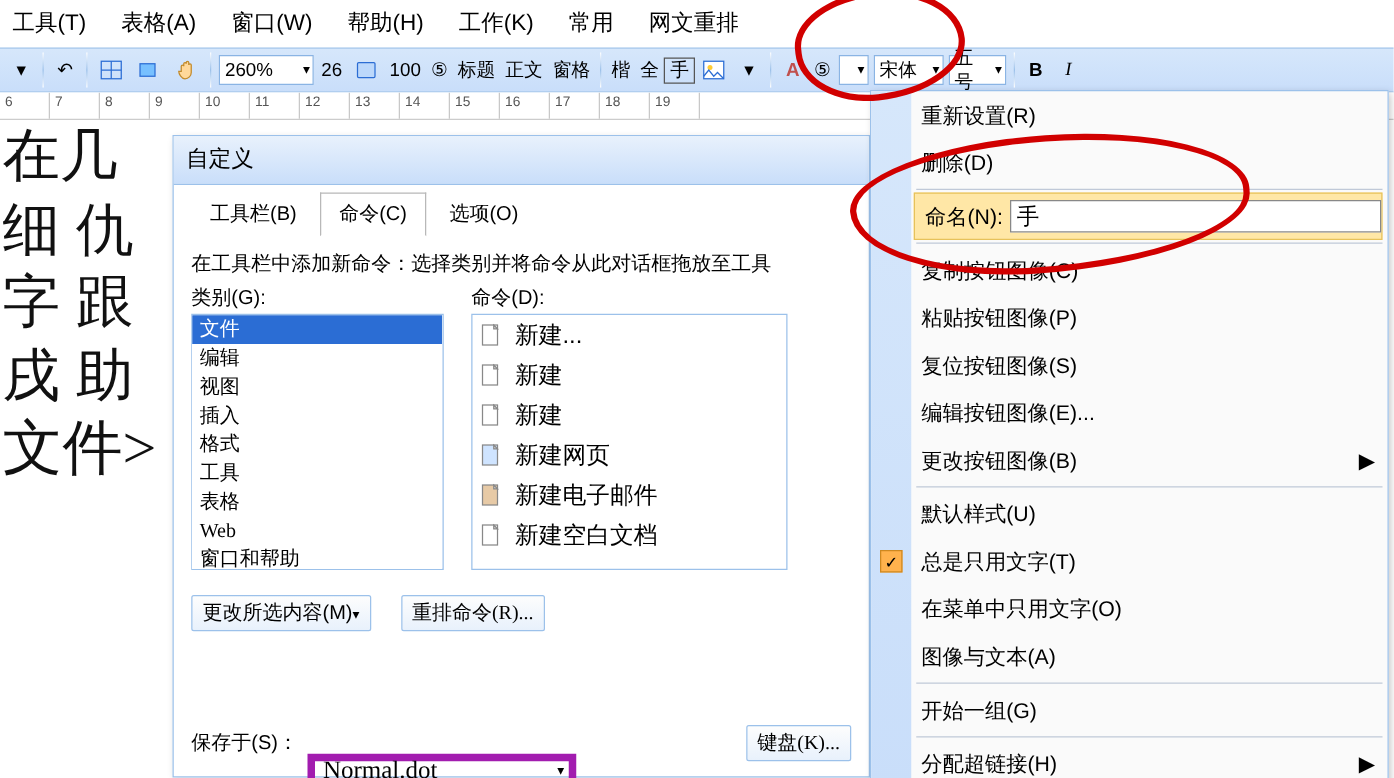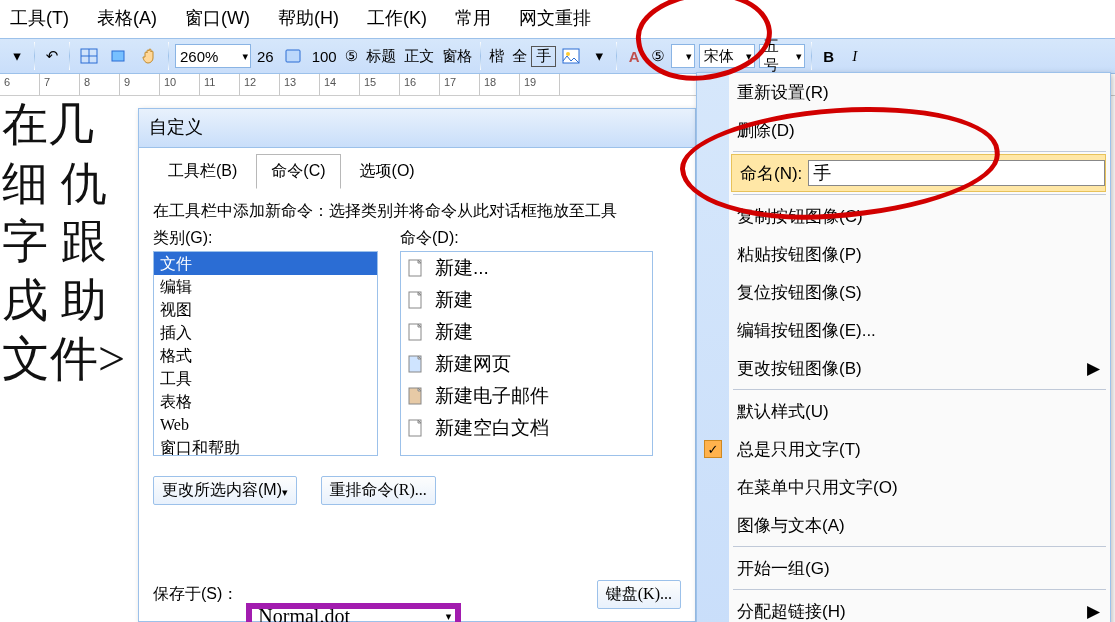--- a/index.html
+++ b/index.html
@@ -30,21 +30,21 @@
   
   .dialog { position:absolute; left:138px; top:108px; width:558px; height:514px; background:#fff; border:1px solid #9cc1ea; box-shadow:2px 2px 6px rgba(0,0,0,.2);}
   .dlg-title { background:linear-gradient(#e8f1fc,#c9defa); padding:6px 10px 8px 10px; font-size:18px; border-bottom:1px solid #9cc1ea;}
   .tabs { display:flex; padding:6px 8px 0 14px;}
   .tab { padding:6px 14px 6px 14px; font-size:16px; border:1px solid transparent; margin-right:4px;}
   .tab.active { border:1px solid #b8b8b8; border-bottom-color:#fff; background:#fff;}
   .dlg-body { padding:8px 14px; }
   .hint { font-size:16px; margin:4px 0 6px 0;}
   .cols { display:flex; gap:22px;}
   .col-h { font-size:16px; margin-bottom:2px;}
-  .listbox { width:225px; height:205px; border:1px solid #9cc1ea; overflow:auto; background:#fff;}
+  .listbox { width:202px; height:205px; border:1px solid #9cc1ea; overflow:auto; background:#fff;}
   .listbox div { padding:1px 6px; font-size:16px; font-family:"SimSun",serif; line-height:21px;}
   .listbox .sel { background:#2b6dd4; color:#fff;}
   .cmdbox { width:253px; height:205px; border:1px solid #9cc1ea; overflow:auto; background:#fff;}
   .cmd-row { display:flex; align-items:center; gap:10px; padding:3px 6px; font-size:19px; font-family:"SimSun",serif;}
   .cmd-row svg { flex:0 0 18px;}
   .btnrow { display:flex; gap:24px; margin-top:20px;}
   .wbtn { display:inline-flex; align-items:center; border:1px solid #9cc1ea; background:linear-gradient(#fdfdfd,#e8f1fc); padding:3px 8px; font-size:16px; font-family:"SimSun",serif; border-radius:2px;}
   .wbtn .dd-ar::after { content:" ▾"; font-size:11px;}
   .saverow { display:flex; align-items:center; gap:8px; margin-top:54px; font-size:16px;}
   .saverow .combo { flex:0 0 215px; height:26px; border:6px solid #a21caf; display:flex; align-items:center; padding:0 6px; font-family:"SimSun",serif; font-size:20px; position:relative;margin-top:44px;}

